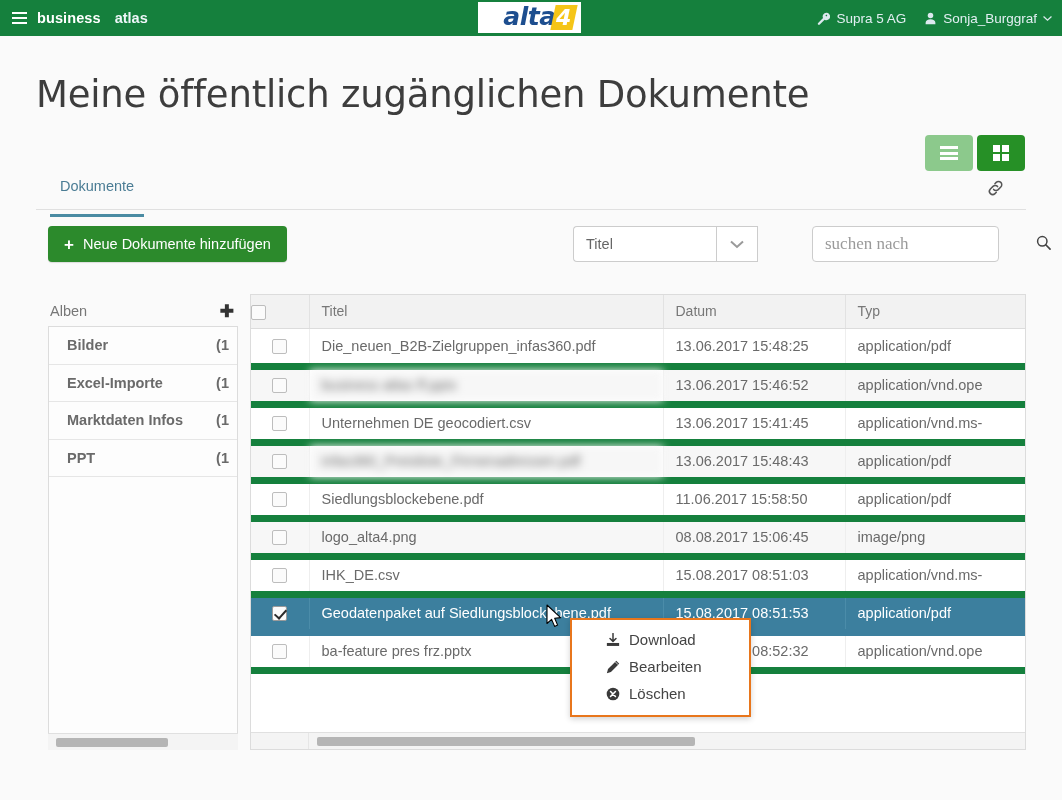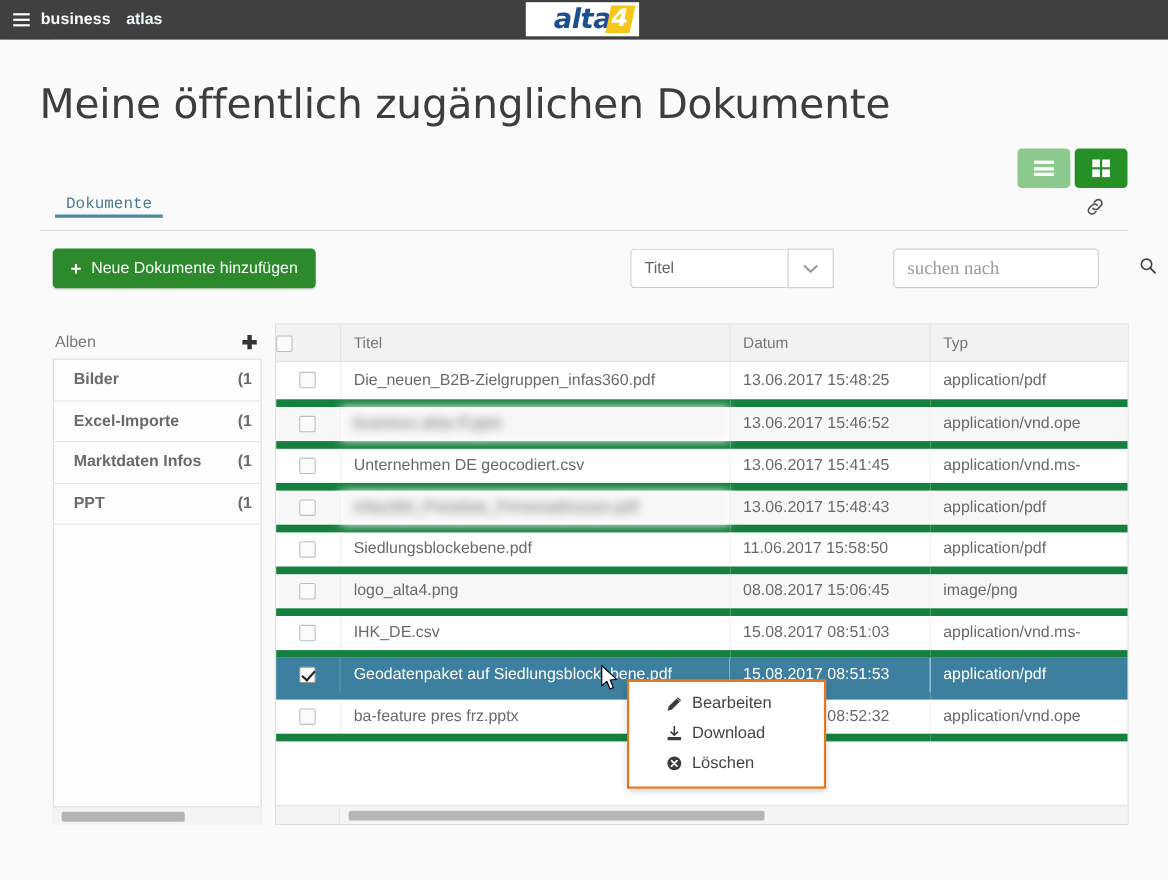--- a/index.html
+++ b/index.html
@@ -8,21 +8,21 @@
     width: 1062px; height: 800px;
     background: #fafafa;
     font-family: "Liberation Sans", sans-serif;
     overflow: hidden;
   }
 
   
   .topbar {
     position: absolute; top: 0; left: 0;
     width: 1062px; height: 36px;
-    background: #404040;
+    background: #15803d;
     display: flex; align-items: center;
     color: #ffffff;
   }
   .brand {
     display: flex; align-items: center;
     margin-left: 12px; gap: 10px;
     font-size: 14.5px;
   }
   .hamburger {
     display: inline-block; width: 15px; height: 12px;
@@ -105,24 +105,23 @@
 
   
   .tabrow {
     position: absolute; top: 178px; left: 36px;
     width: 990px; height: 32px;
     border-bottom: 1px solid #e0e0e0;
   }
   .tab {
     position: absolute; left: 14px; top: 0;
     font-size: 14.5px; color: #4a7c94;
-    padding: 0 10px 1px 10px;
+    padding: 0 10px 20px 10px;
     border-bottom: 3px solid #4a8ba3;
     cursor: pointer;
-    font-family: Liberation Mono, monospace;
   }
   .link-icon-wrap {
     position: absolute; right: 20px; top: 0px; cursor: pointer;
   }
 
   
   .add-btn {
     position: absolute; top: 226px; left: 48px;
     height: 36px; padding: 0 16px;
     background: #2c8a2c; color: #fff;
@@ -342,20 +341,38 @@
       <span class="brand-light">atlas</span>
   </div>
 
   <div class="logo-wrap">
     <span class="logo-text">alta</span>
     <span class="logo-four">
         <span>4</span>
       </span>
   </div>
 
+  <div class="topright">
+    <div class="item">
+      <svg width="13" height="13" viewBox="0 0 16 16">
+        <path fill="#dce9ee" d="M11.5 1a4.5 4.5 0 0 0-4.1 6.4L1.4 13.4a1.4 1.4 0 0 0 2 2l6-6A4.5 4.5 0 1 0 11.5 1zm0 2.1 1.2 1.2-1.1 1.1-1.2-1.2z"></path>
+      </svg>
+      <span>Supra 5 AG</span>
+    </div>
+    <div class="item">
+      <svg width="13" height="13" viewBox="0 0 16 16">
+        <circle cx="8" cy="4.4" r="3.4" fill="#dce9ee"></circle>
+        <path fill="#dce9ee" d="M8 9c-3.3 0-6 1.9-6 4.2V15h12v-1.8C14 10.9 11.3 9 8 9z"></path>
+      </svg>
+      <span>Sonja_Burggraf</span>
+      <svg width="9" height="7" viewBox="0 0 10 7">
+        <path d="M0.6 1.2 5 5.3 9.4 1.2" stroke="#dce9ee" stroke-width="1.4" fill="none"></path>
+      </svg>
+    </div>
+  </div>
 </div>
 
 <h1 class="page-title">Meine öffentlich zugänglichen Dokumente</h1>
 
 <div class="view-toggle">
   <button class="vt-btn vt-list">
     <span class="icon-rows">
         <i></i>
         <i></i>
         <i></i>
@@ -511,31 +528,31 @@
   </table>
   <div class="table-scroll">
     <div class="gutter"></div>
     <div class="table-thumb"></div>
   </div>
 </div>
 
 <div class="ctxmenu">
   <div class="ctx-item">
     <svg width="14" height="14" viewBox="0 0 16 16">
+      <path d="M8 0.6v7.2M4.6 6.2 8 9.6l3.4-3.4" stroke="#3a3a3a" stroke-width="1.7" fill="none" stroke-linecap="round" stroke-linejoin="round"></path>
+      <rect x="1" y="11.4" width="14" height="3.4" fill="#3a3a3a"></rect>
+    </svg>
+    <span>Download</span>
+  </div>
+  <div class="ctx-item">
+    <svg width="14" height="14" viewBox="0 0 16 16">
       <path d="M11.8 0.9 15.1 4.2 5.6 13.7 1 15l1.3-4.6z" fill="#3a3a3a"></path>
       <path d="M10.6 2.1 13.9 5.4" stroke="#fff" stroke-width="0.9"></path>
     </svg>
     <span>Bearbeiten</span>
-  </div>
-  <div class="ctx-item">
-    <svg width="14" height="14" viewBox="0 0 16 16">
-      <path d="M8 0.6v7.2M4.6 6.2 8 9.6l3.4-3.4" stroke="#3a3a3a" stroke-width="1.7" fill="none" stroke-linecap="round" stroke-linejoin="round"></path>
-      <rect x="1" y="11.4" width="14" height="3.4" fill="#3a3a3a"></rect>
-    </svg>
-    <span>Download</span>
   </div>
   <div class="ctx-item">
     <svg width="14" height="14" viewBox="0 0 16 16">
       <circle cx="8" cy="8" r="7.2" fill="#3a3a3a"></circle>
       <path d="M5.2 5.2 10.8 10.8M10.8 5.2 5.2 10.8" stroke="#fff" stroke-width="1.8" stroke-linecap="round"></path>
     </svg>
     <span>Löschen</span>
   </div>
 </div>
 

